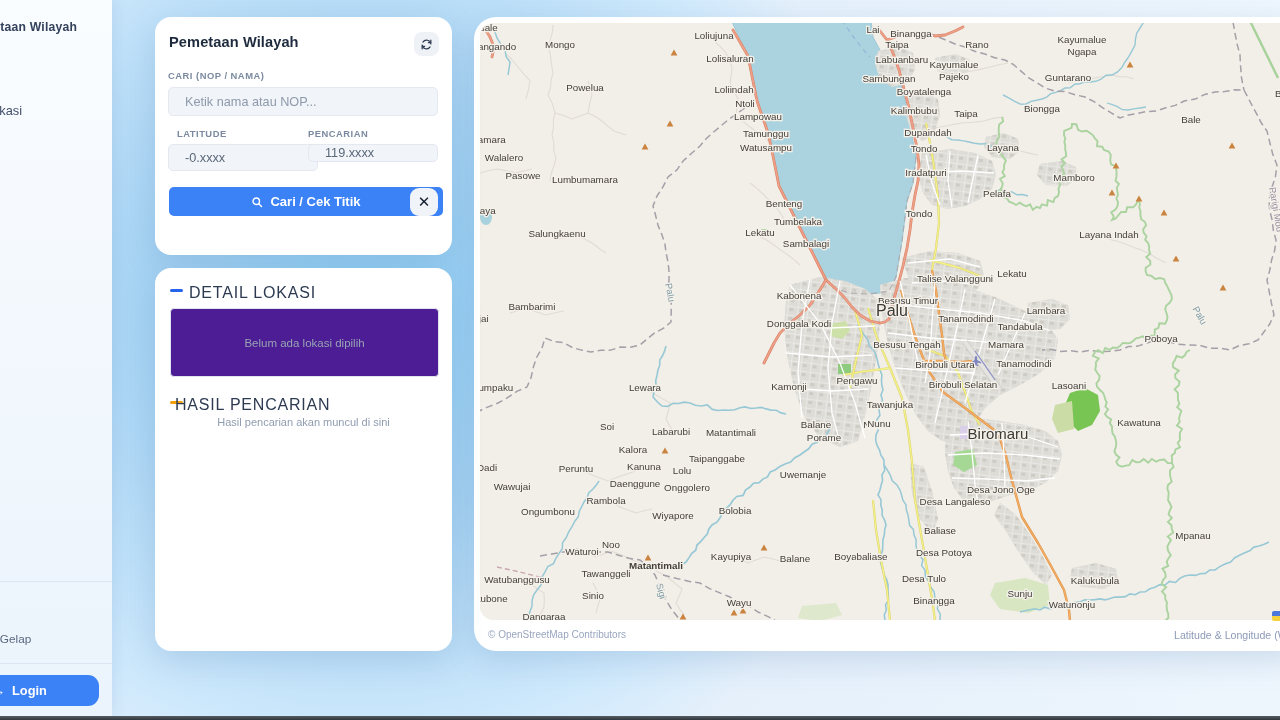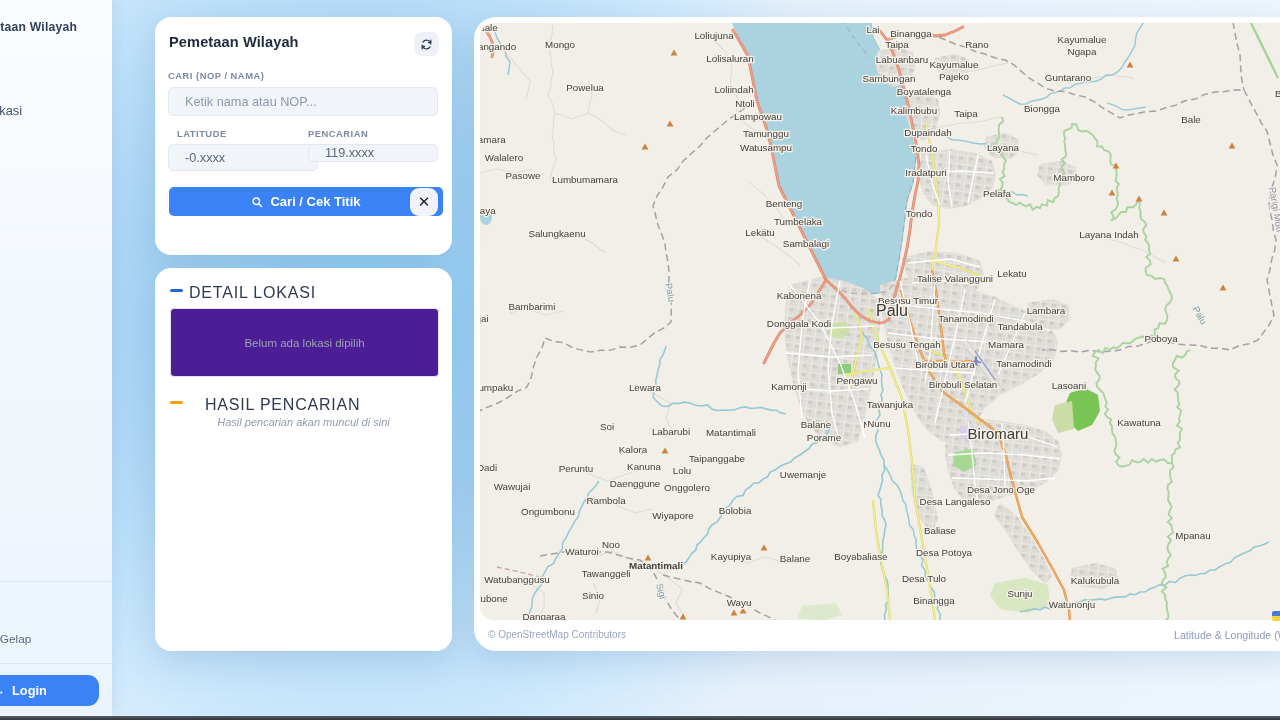--- a/index.html
+++ b/index.html
@@ -19,21 +19,21 @@
 .flabel{position:absolute;font-size:9.4px;font-weight:700;color:#7b8aa0;letter-spacing:.5px}
 .finput{position:absolute;background:#f1f4f8;border:1px solid #e4e9f1;border-radius:5px;font-size:12.7px;display:flex;align-items:center;padding-left:16px;white-space:nowrap}
 .ph{color:#8e9aab}.val{color:#5b6878}
 .btnrow-btn{position:absolute;left:14px;top:170px;width:274px;height:29px;background:#3b82f6;border-radius:5px;color:#fff;font-size:13px;font-weight:700;display:flex;align-items:center;justify-content:center;gap:7px}
 .btnrow-x{position:absolute;left:255px;top:171px;width:28px;height:28px;background:#f0f3f7;border-radius:9px;display:flex;align-items:center;justify-content:center;font-size:15px;color:#111c2b;font-weight:400}
 #card2{left:155px;top:268px;width:297px;height:383px}
 .sechead{position:absolute;font-size:16px;font-weight:400;letter-spacing:.8px;color:#2d3a52}
 .dash{position:absolute;width:13px;height:2.5px;border-radius:2px}
 .dbox{position:absolute;left:15px;top:40px;width:269px;height:69px;border:1px solid #dfe6ef;border-radius:4px;background:#4c1d95;display:flex;align-items:center;justify-content:center}
 .dbox span{font-size:11.5px;color:#98a4b5}
-.hint{position:absolute;left:0;width:297px;top:148px;text-align:center;font-style:italic;font-size:11px;color:#8f9cb0}
+.hint{position:absolute;left:0;width:297px;top:148px;text-align:center;font-size:11px;color:#8f9cb0}
 #mapcard{left:474px;top:17px;width:830px;height:634px;border-radius:22px;box-shadow:0 10px 30px rgba(90,130,180,.22)}
 #mapbox{position:absolute;left:6px;top:6px;width:818px;height:597px;border-radius:14px;overflow:hidden;background:#f2efe8}
 .attrib{position:absolute;left:14px;top:612px;font-size:10px;color:#9aa6bf}
 .coords{position:absolute;left:700px;top:612px;font-size:10.6px;color:#8d9ab8;white-space:nowrap}
 .flag{position:absolute;left:798px;top:594px;width:15px;height:10px;border-radius:2px;overflow:hidden}
 .flag .b{width:15px;height:5px;background:#4b78dd}
 .flag .y{width:15px;height:5px;background:#f6d23c}
 </style></head>
 <body>
 <div class="card" id="mapcard">
@@ -374,16 +374,16 @@
       </svg>Cari / Cek Titik</div>
  <div class="btnrow-x">✕</div>
 </div>
 <div class="card" id="card2">
  <div class="dash" style="left:15px;top:21px;background:#2563eb"></div>
  <div class="sechead" style="left:34px;top:16px">DETAIL LOKASI</div>
  <div class="dbox">
       <span>Belum ada lokasi dipilih</span>
     </div>
  <div class="dash" style="left:15px;top:133px;background:#f59e0b"></div>
- <div class="sechead" style="left:50px;top:128px">HASIL PENCARIAN</div>
+ <div class="sechead" style="left:20px;top:128px">HASIL PENCARIAN</div>
  <div class="hint">Hasil pencarian akan muncul di sini</div>
 </div>
 
 <div class="bottombar"></div>
 </body></html>

